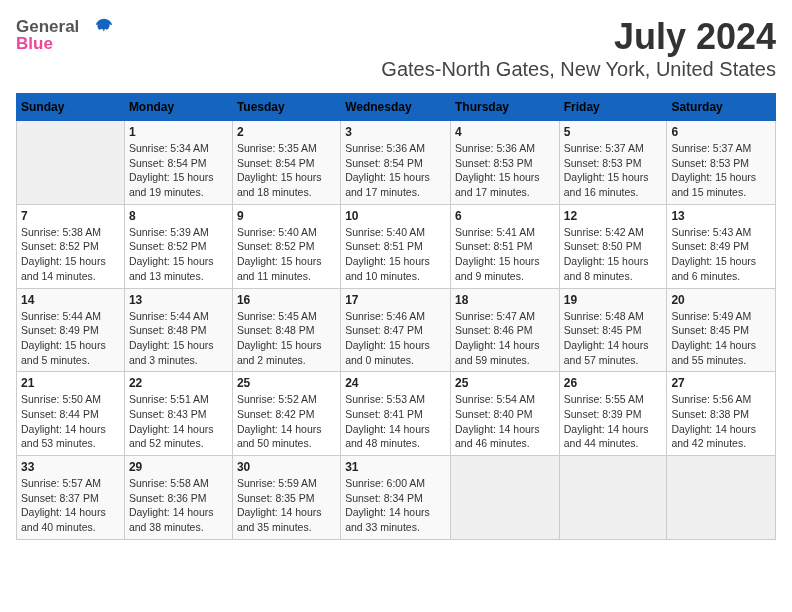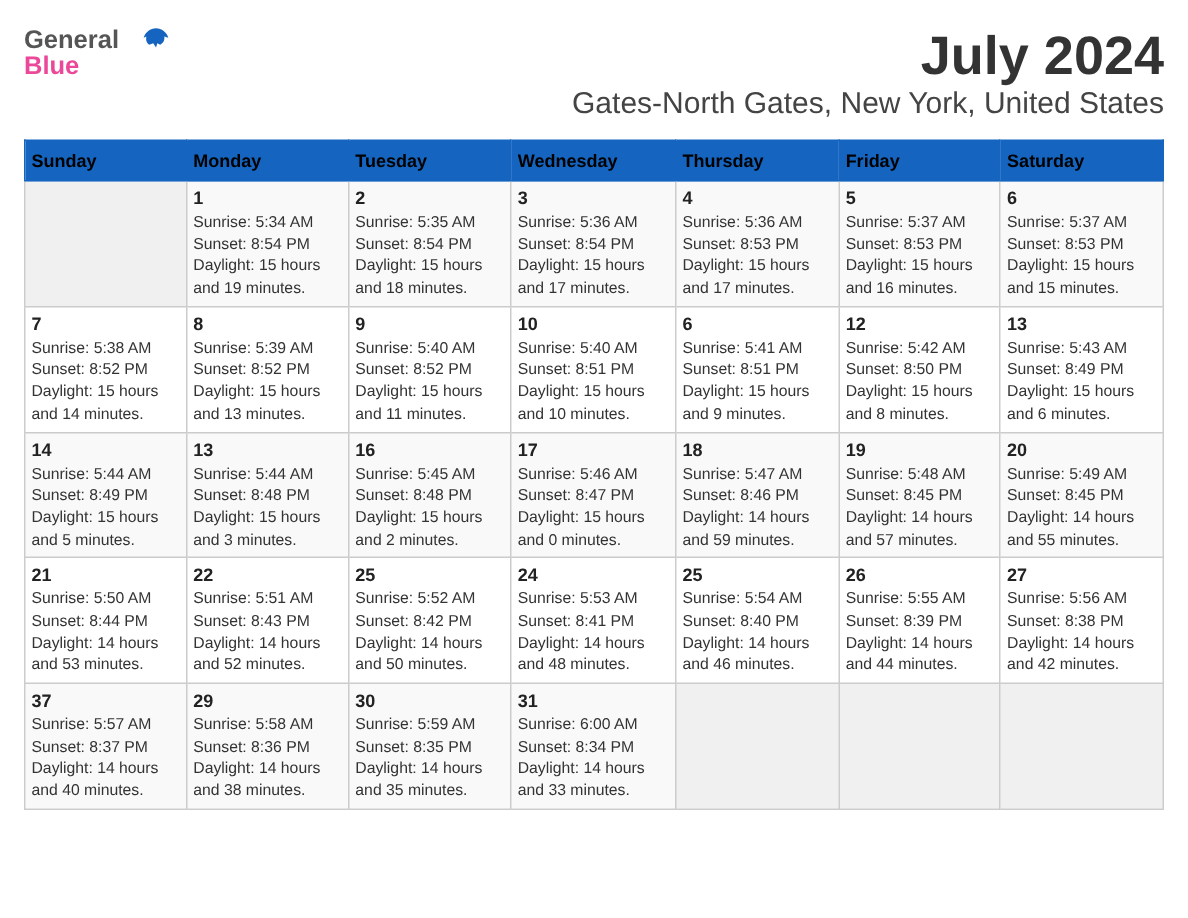--- a/index.html
+++ b/index.html
@@ -224,21 +224,21 @@
           <div class="day-number">26</div>
           <div class="day-info">Sunrise: 5:55 AM<br>Sunset: 8:39 PM<br>Daylight: 14 hours and 44 minutes.</div>
         </td>
         <td>
           <div class="day-number">27</div>
           <div class="day-info">Sunrise: 5:56 AM<br>Sunset: 8:38 PM<br>Daylight: 14 hours and 42 minutes.</div>
         </td>
       </tr>
       <tr>
         <td>
-          <div class="day-number">37</div>
+          <div class="day-number">33</div>
           <div class="day-info">Sunrise: 5:57 AM<br>Sunset: 8:37 PM<br>Daylight: 14 hours and 40 minutes.</div>
         </td>
         <td>
           <div class="day-number">29</div>
           <div class="day-info">Sunrise: 5:58 AM<br>Sunset: 8:36 PM<br>Daylight: 14 hours and 38 minutes.</div>
         </td>
         <td>
           <div class="day-number">30</div>
           <div class="day-info">Sunrise: 5:59 AM<br>Sunset: 8:35 PM<br>Daylight: 14 hours and 35 minutes.</div>
         </td>

